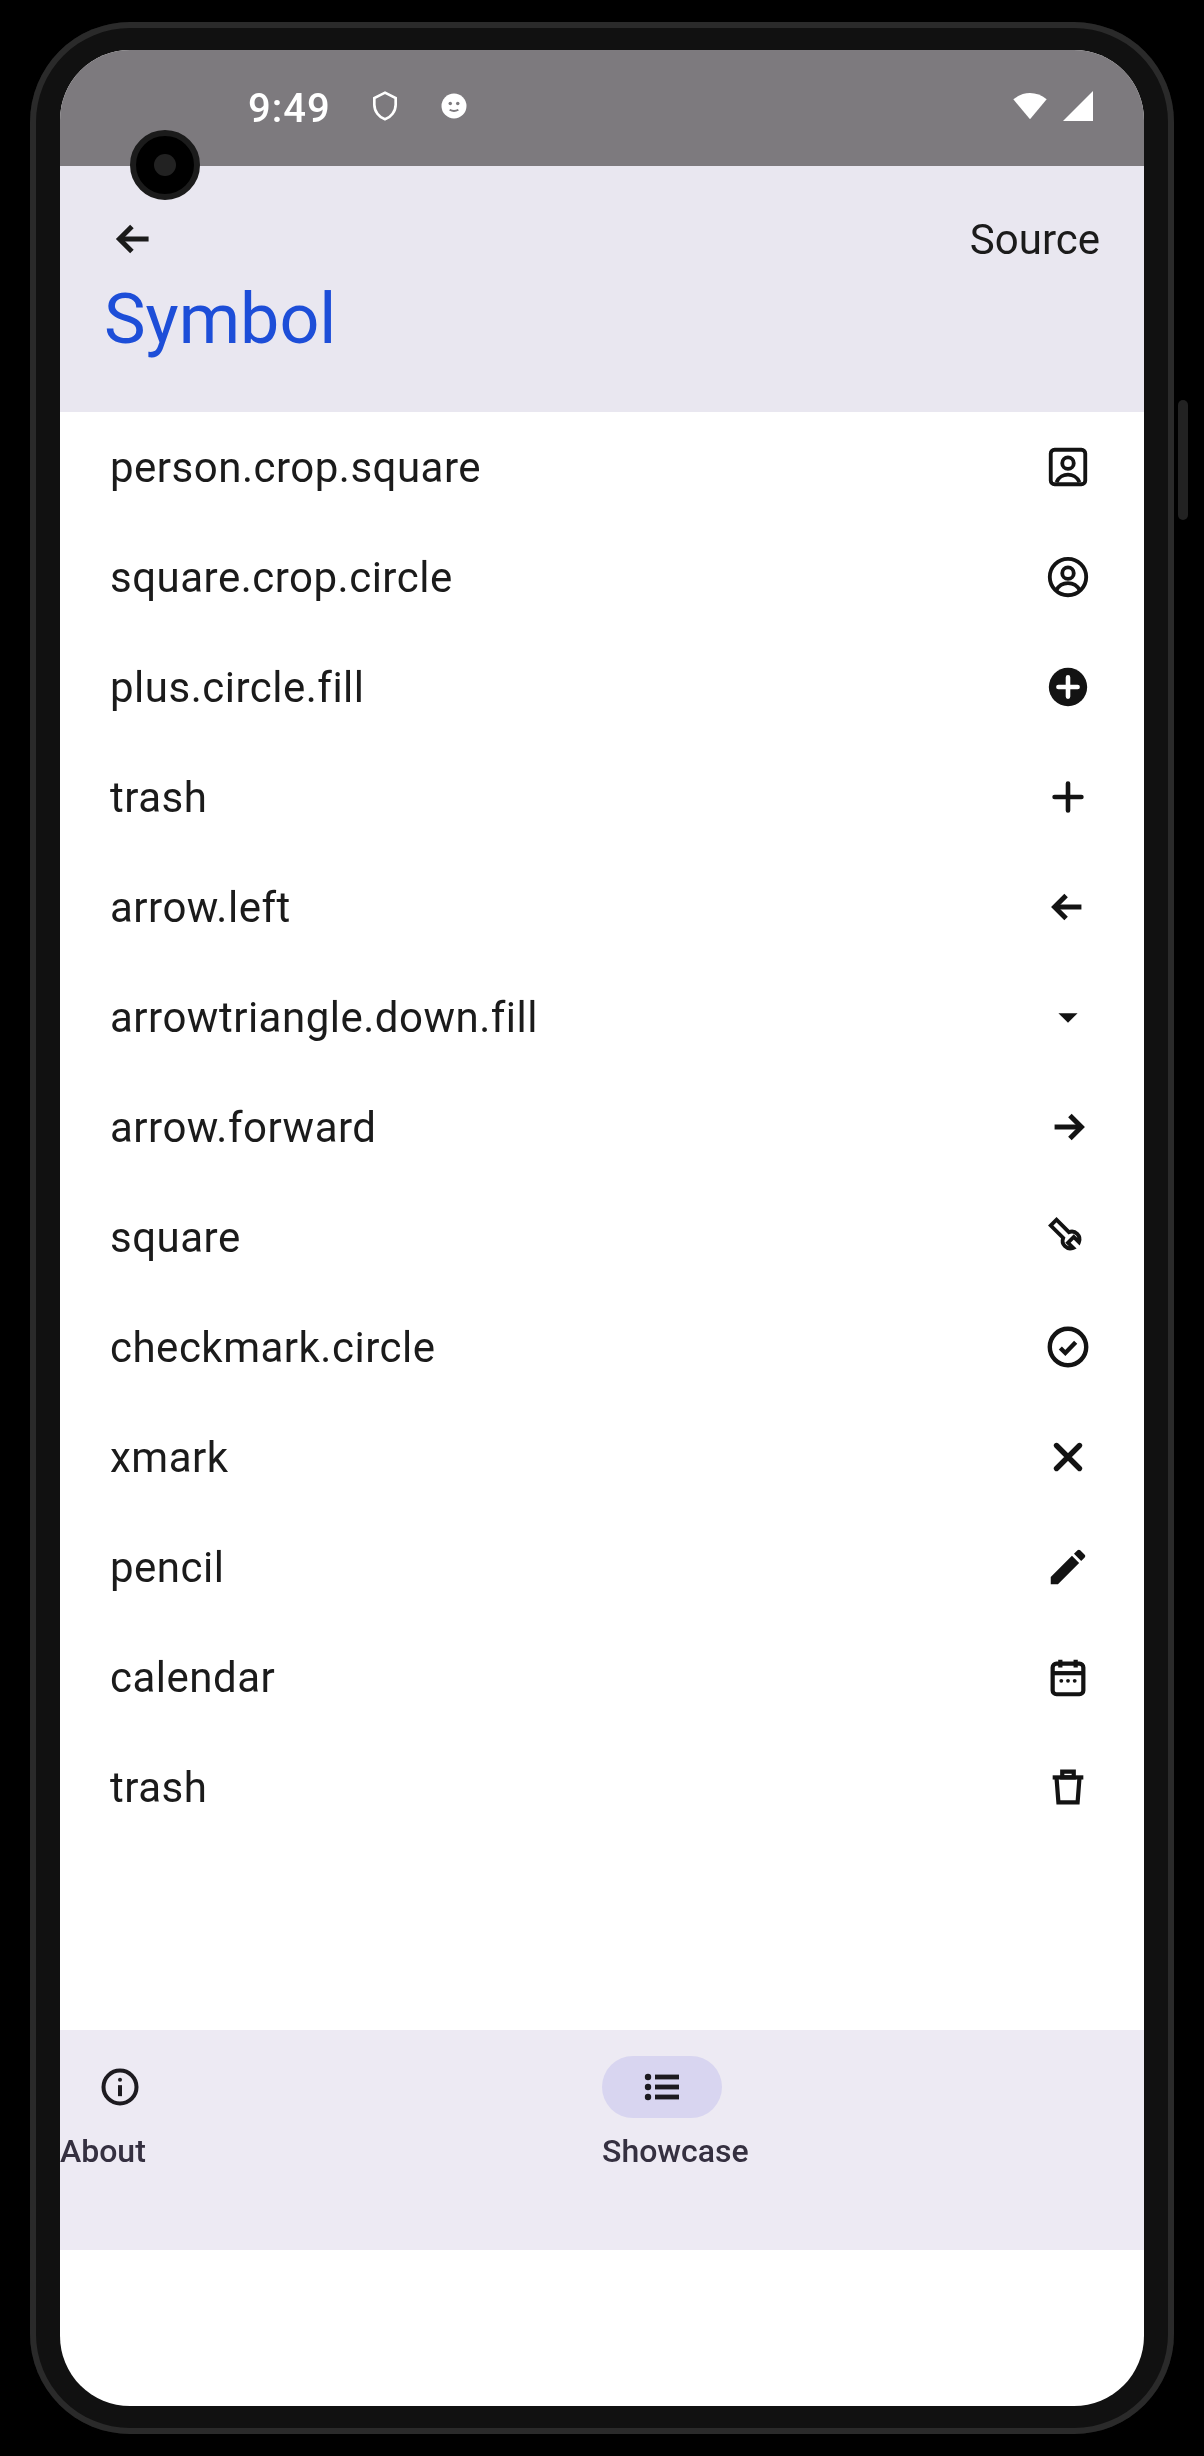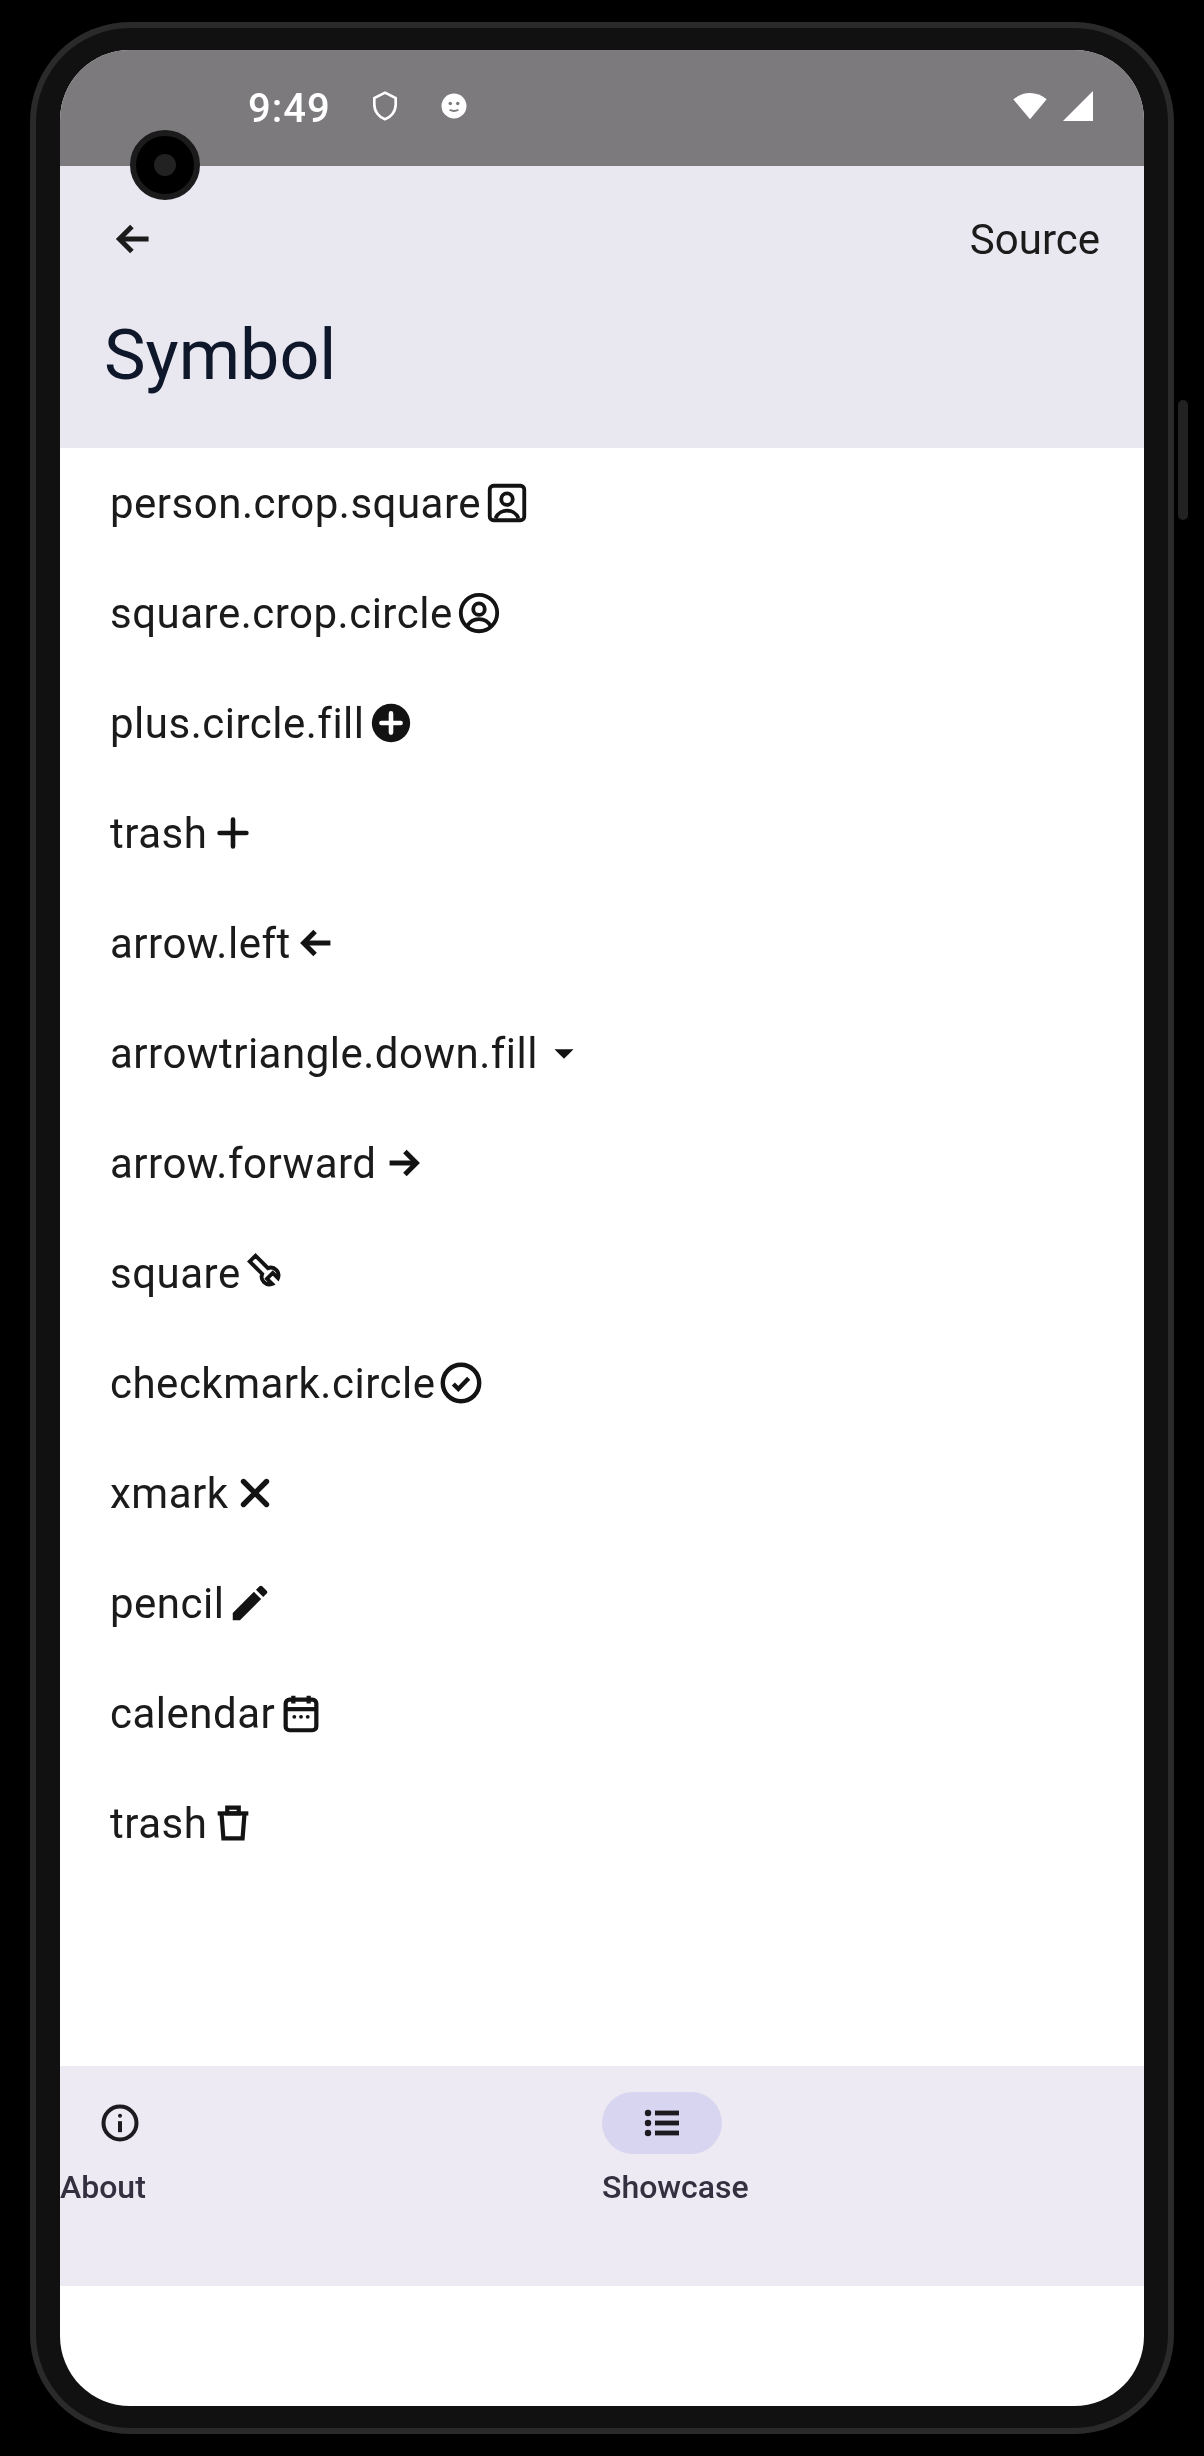--- a/index.html
+++ b/index.html
@@ -42,26 +42,26 @@
 
   
   .header {
     background:#e9e7f0; padding:34px 44px 52px 44px;
   }
   .header-top {
     display:flex; align-items:center; justify-content:space-between; height:78px;
   }
   .back-btn { width:60px; height:60px; display:flex; align-items:center; justify-content:center; cursor:pointer; }
   .source-link { font-size:42px; color:#1b1b1b; cursor:pointer; }
-  .page-title { font-size:70px; font-weight:400; color:#0f172a; margin-top:36px; }
+  .page-title { font-size:70px; font-weight:400; color:#1d4ed8; }
 
   
   .list { background:#fff; overflow:hidden; height:1618px; }
   .row {
-    display:flex; align-items:center; 
+    display:flex; align-items:center; justify-content:space-between;
     height:110px; padding:0 50px 0 50px;
   }
   .row-label { font-size:42px; color:#1b1b1b; letter-spacing:0.5px; }
   .row-icon { width:52px; height:52px; display:flex; align-items:center; justify-content:center; }
   .row-icon svg { width:46px; height:46px; }
 
   
   .bottomnav {
     background:#edeaf3; height:220px; display:flex; align-items:flex-start;
     justify-content:space-around; padding-top:26px;

